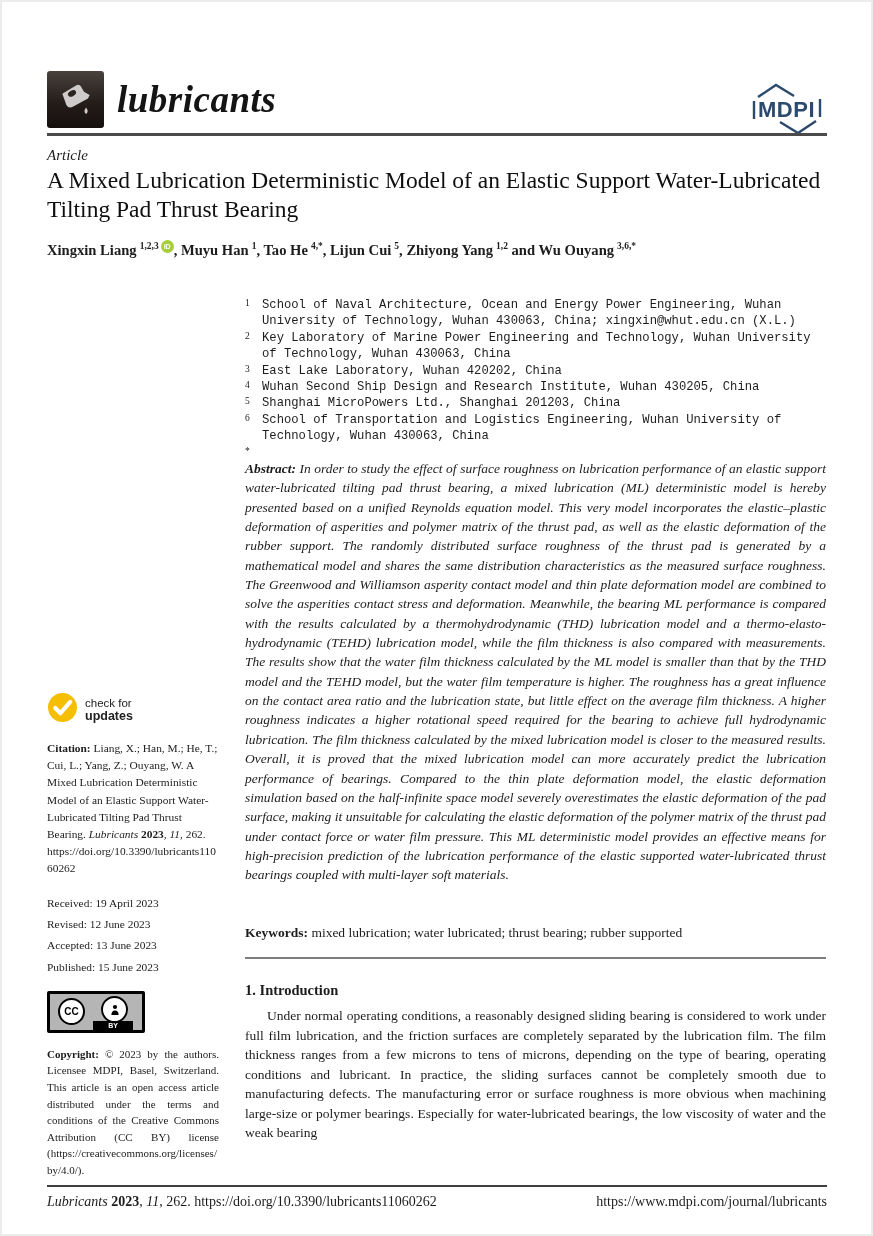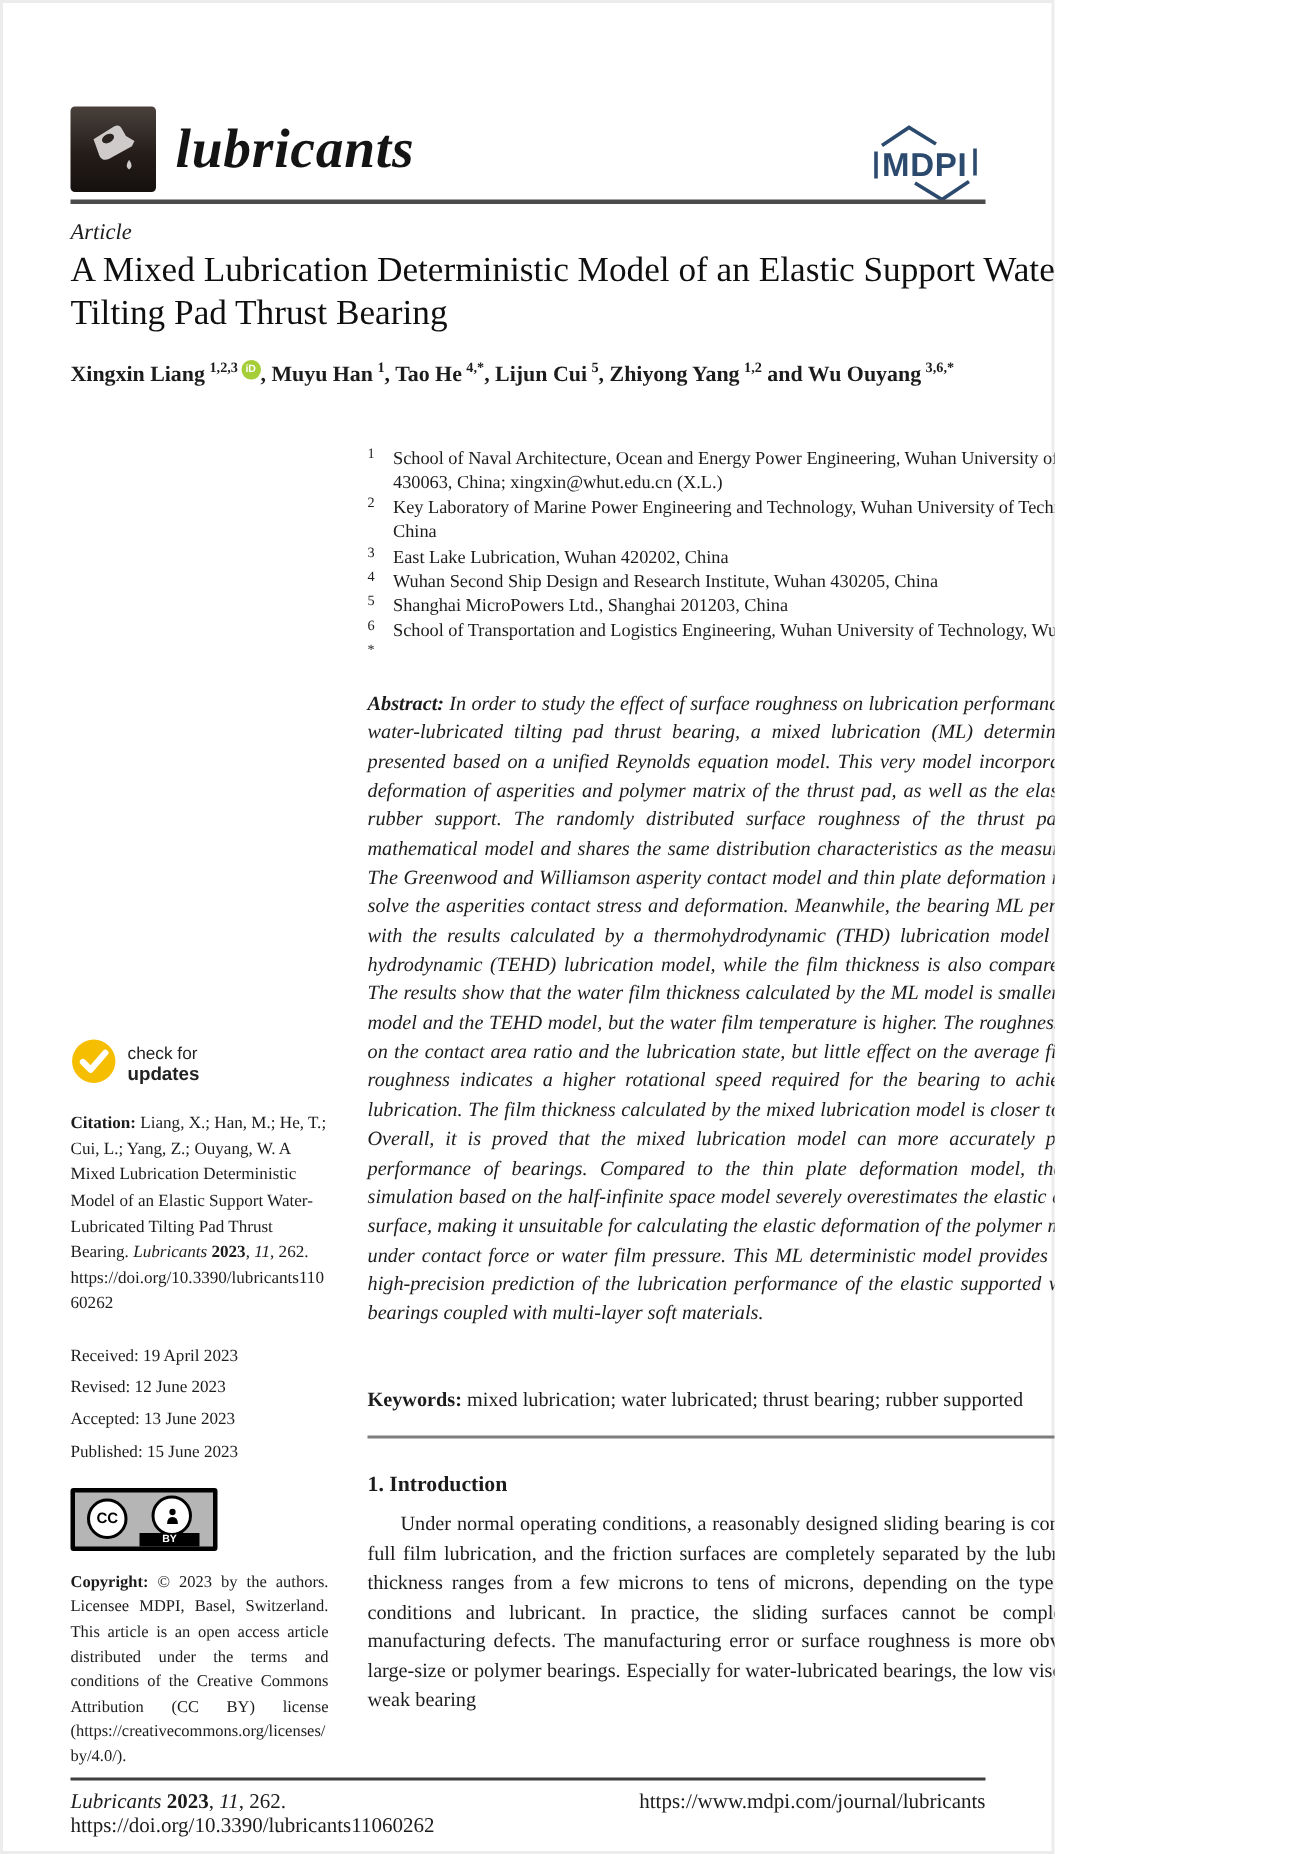--- a/index.html
+++ b/index.html
@@ -1,17 +1,17 @@
 <!DOCTYPE html>
 <html><head>
 <meta charset="utf-8">
 <style>
   html,body{margin:0;padding:0;}
   body{font-family:"Liberation Serif", serif; color:#1c1c1c; background:#ffffff;}
-  .page{position:relative; width:703px; height:1236px; background:#fff; overflow:hidden;
+  .page{position:relative; width:873px; height:1236px; background:#fff; overflow:hidden;
         box-shadow: inset 0 0 0 2px #ececec;}
 
   
   .header{position:absolute; left:47px; top:71px; right:46px; display:flex;
           justify-content:space-between; align-items:flex-start;}
   .brand{display:flex; align-items:center; gap:13px;}
   .logo-box{width:57px; height:57px; border-radius:3px;
             background:linear-gradient(180deg,#4a413c 0%, #241d1a 55%, #15100e 100%);
             display:flex; align-items:center; justify-content:center;}
   .journal-name{font-style:italic; font-weight:bold; font-size:37px; color:#141414; letter-spacing:0.5px;}
@@ -25,21 +25,21 @@
   .authors{position:absolute; left:47px; top:240px; width:782px; font-size:14.6px; font-weight:bold;}
   .authors sup{font-size:9.5px; margin-left:3px;}
   .orcid{display:inline-block; width:13px; height:13px; border-radius:50%; background:#A6CE39;
          color:#fff; font:bold 7px "Liberation Sans", sans-serif; text-align:center; line-height:13px;
          vertical-align:super; margin-left:2px;}
 
   
   .affiliations{position:absolute; left:245px; top:297px; width:581px;}
   .aff-row{display:flex;}
   .aff-marker{width:17px; flex-shrink:0; font-size:9.5px; padding-top:1px;}
-  .aff-text{font-size:12.2px; line-height:16.4px;}
+  .aff-text{font-size:12.2px; line-height:16.4px;font-family:Liberation Mono, monospace;}
 
   
   .abstract{position:absolute; left:245px; top:459px; width:581px; font-size:13.5px;
             line-height:19.35px; text-align:justify;font-style:italic;}
   .keywords{position:absolute; left:245px; top:923px; width:581px; font-size:13.5px; line-height:19px;}
   .kw-divider{position:absolute; left:245px; top:957px; width:581px; height:2px; background:#7d7d7d;}
 
   
   .section-heading{position:absolute; left:245px; top:982px; font-size:14.5px; font-weight:bold;}
   .body-paragraph{position:absolute; left:245px; top:1006px; width:581px; font-size:13.5px;
@@ -114,21 +114,21 @@
     <div class="aff-row">
       <span class="aff-marker">1</span>
       <span class="aff-text">School of Naval Architecture, Ocean and Energy Power Engineering, Wuhan University of Technology, Wuhan 430063, China; xingxin@whut.edu.cn (X.L.)</span>
     </div>
     <div class="aff-row">
       <span class="aff-marker">2</span>
       <span class="aff-text">Key Laboratory of Marine Power Engineering and Technology, Wuhan University of Technology, Wuhan 430063, China</span>
     </div>
     <div class="aff-row">
       <span class="aff-marker">3</span>
-      <span class="aff-text">East Lake Lubrication, Wuhan 420202, China</span>
+      <span class="aff-text">East Lake Laboratory, Wuhan 420202, China</span>
     </div>
     <div class="aff-row">
       <span class="aff-marker">4</span>
       <span class="aff-text">Wuhan Second Ship Design and Research Institute, Wuhan 430205, China</span>
     </div>
     <div class="aff-row">
       <span class="aff-marker">5</span>
       <span class="aff-text">Shanghai MicroPowers Ltd., Shanghai 201203, China</span>
     </div>
     <div class="aff-row">

